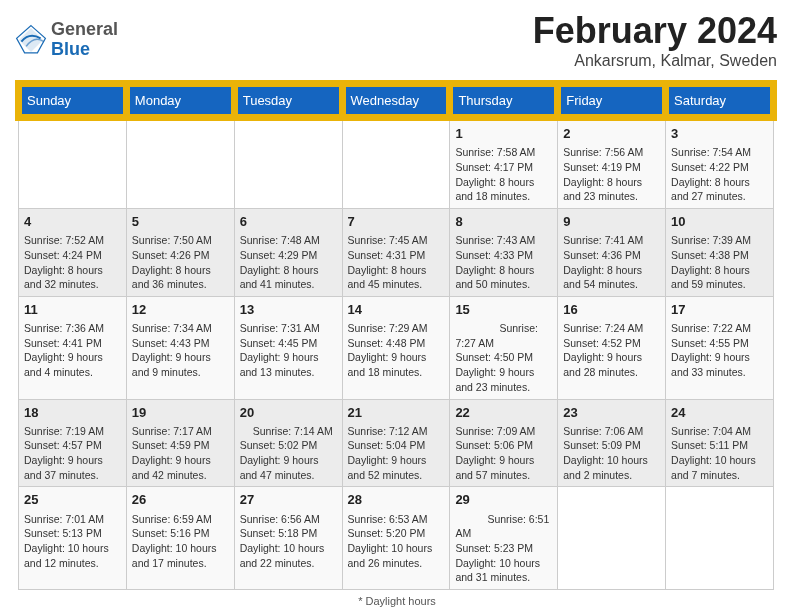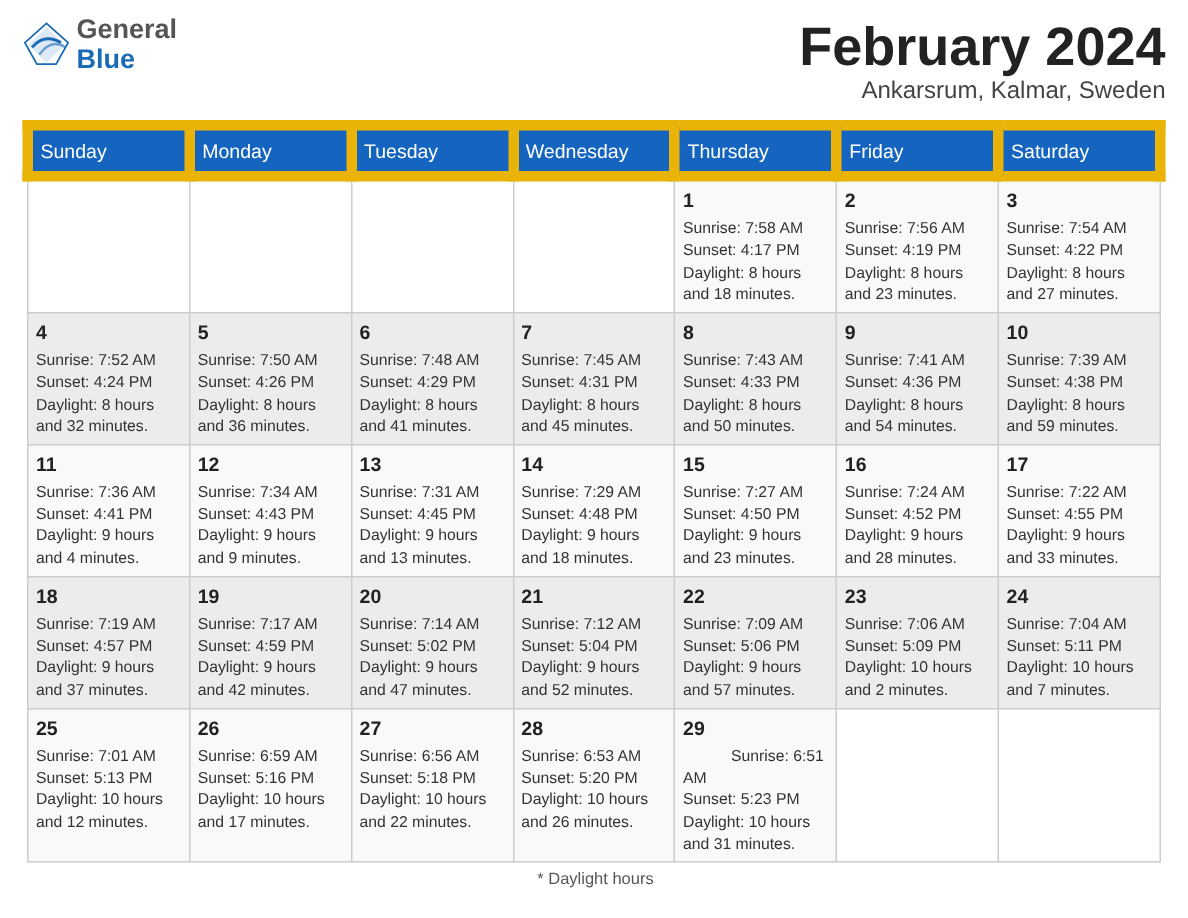--- a/index.html
+++ b/index.html
@@ -6,21 +6,21 @@
     body {
       font-family: Arial, sans-serif;
       background: #fff;
       width: 792px;
       min-height: 612px;
       padding: 10px 15px;
     }
     .header-section {
       display: flex;
       justify-content: space-between;
-      align-items: flex-start;
+      align-items: center;
       margin-bottom: 10px;
     }
     .logo {
       display: flex;
       align-items: center;
       gap: 4px;
     }
     .logo-text {
       display: flex;
       flex-direction: column;
@@ -193,21 +193,21 @@
 Daylight: 9 hours
 and 9 minutes.</span></td>
         <td><span class="day-num">13</span><span class="day-info" style="white-space: pre-line;">Sunrise: 7:31 AM
 Sunset: 4:45 PM
 Daylight: 9 hours
 and 13 minutes.</span></td>
         <td><span class="day-num">14</span><span class="day-info" style="white-space: pre-line;">Sunrise: 7:29 AM
 Sunset: 4:48 PM
 Daylight: 9 hours
 and 18 minutes.</span></td>
-        <td><span class="day-num">15</span><span class="day-info" style="white-space: pre-line;">Sunrise: 7:27 AM
+        <td><span class="day-num">15</span><span class="day-info" style="white-space: pre-line; margin-left: 44px;">Sunrise: 7:27 AM
 Sunset: 4:50 PM
 Daylight: 9 hours
 and 23 minutes.</span></td>
         <td><span class="day-num">16</span><span class="day-info" style="white-space: pre-line;">Sunrise: 7:24 AM
 Sunset: 4:52 PM
 Daylight: 9 hours
 and 28 minutes.</span></td>
         <td><span class="day-num">17</span><span class="day-info" style="white-space: pre-line;">Sunrise: 7:22 AM
 Sunset: 4:55 PM
 Daylight: 9 hours
@@ -215,21 +215,21 @@
       </tr>
       <tr>
         <td><span class="day-num">18</span><span class="day-info" style="white-space: pre-line;">Sunrise: 7:19 AM
 Sunset: 4:57 PM
 Daylight: 9 hours
 and 37 minutes.</span></td>
         <td><span class="day-num">19</span><span class="day-info" style="white-space: pre-line;">Sunrise: 7:17 AM
 Sunset: 4:59 PM
 Daylight: 9 hours
 and 42 minutes.</span></td>
-        <td><span class="day-num">20</span><span class="day-info" style="white-space: pre-line;">Sunrise: 7:14 AM
+        <td><span class="day-num">20</span><span class="day-info" style="white-space: pre-line; margin-left: 13px;">Sunrise: 7:14 AM
 Sunset: 5:02 PM
 Daylight: 9 hours
 and 47 minutes.</span></td>
         <td><span class="day-num">21</span><span class="day-info" style="white-space: pre-line;">Sunrise: 7:12 AM
 Sunset: 5:04 PM
 Daylight: 9 hours
 and 52 minutes.</span></td>
         <td><span class="day-num">22</span><span class="day-info" style="white-space: pre-line;">Sunrise: 7:09 AM
 Sunset: 5:06 PM
 Daylight: 9 hours

